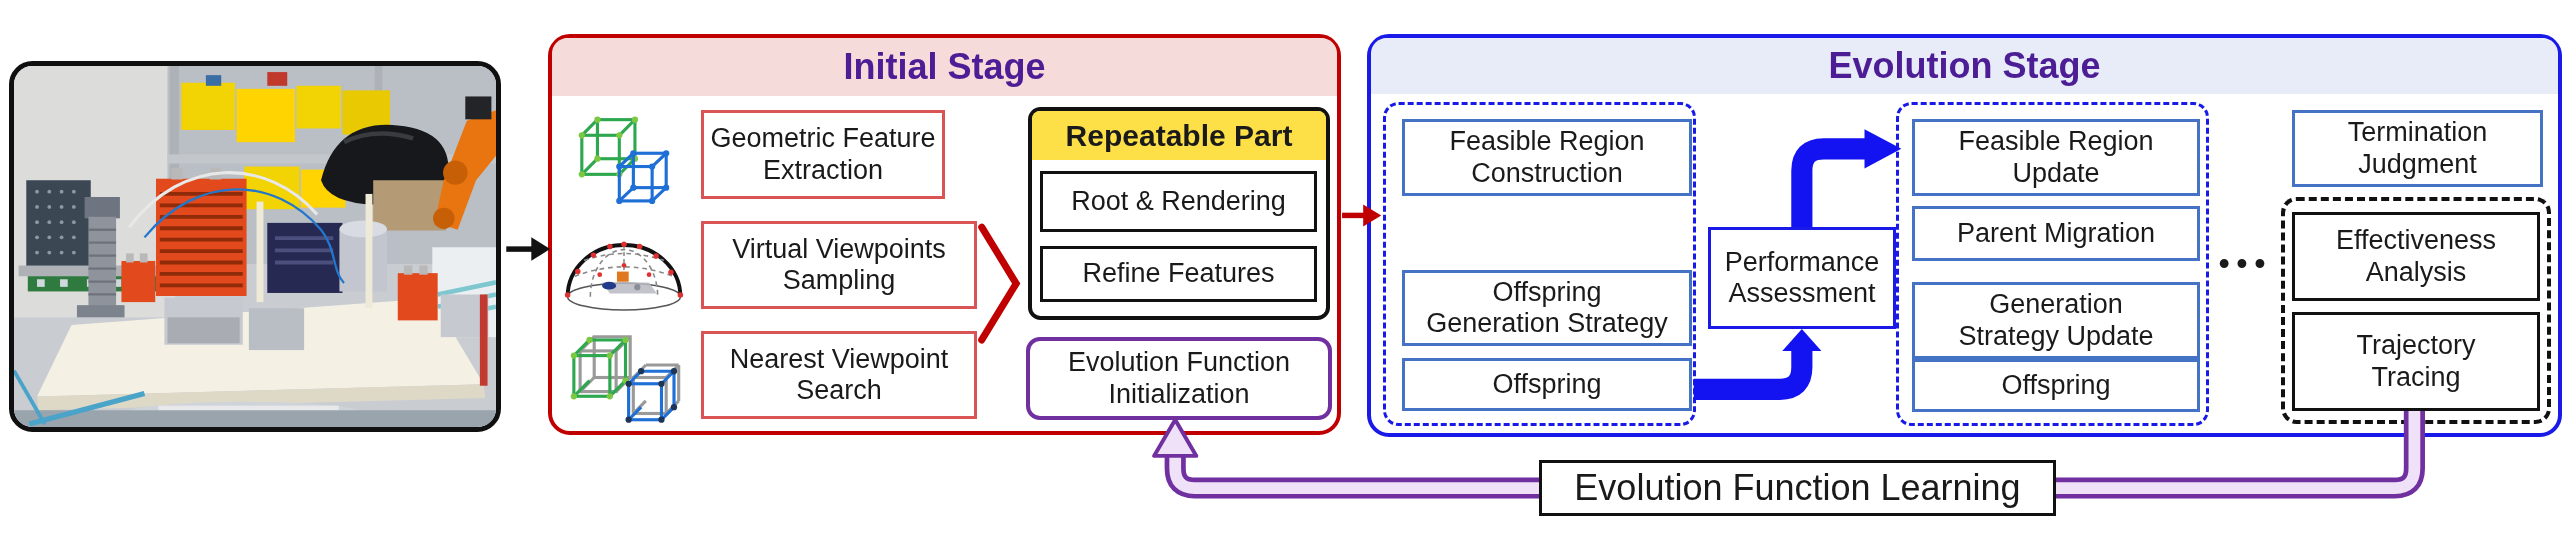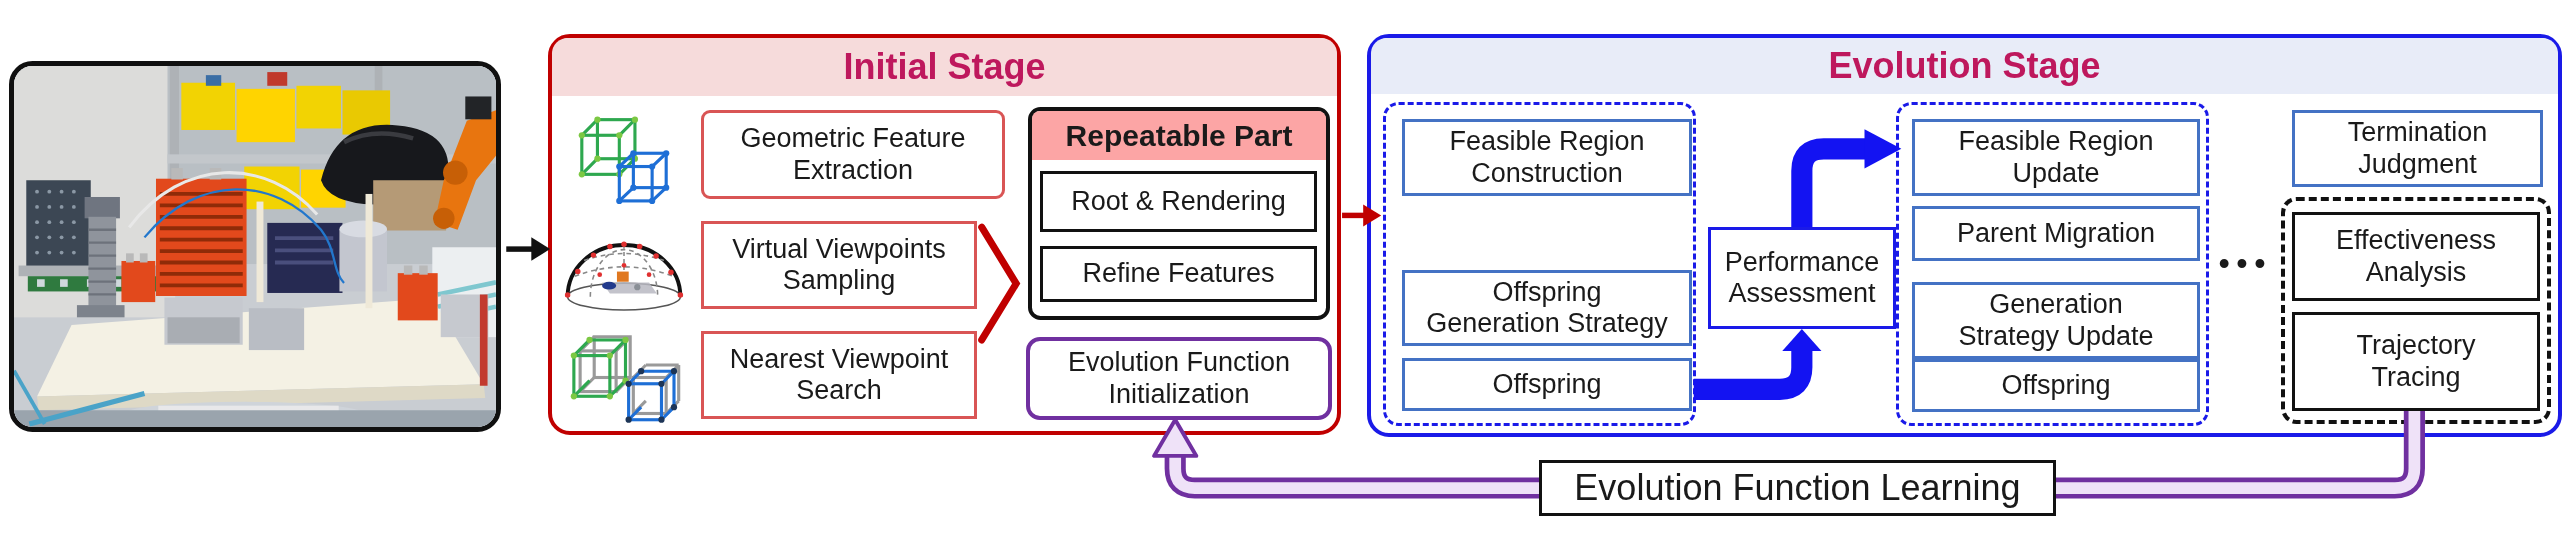--- a/index.html
+++ b/index.html
@@ -9,36 +9,36 @@
   }
   .abs{position:absolute;box-sizing:border-box;}
   
   #photo{left:9.4px;top:61px;width:492px;height:371px;border:5.5px solid #101010;border-radius:23.5px;overflow:hidden;background:#c9cdd2;}
   #photo svg{display:block;width:100%;height:100%;}
   
   .frame{background:transparent;}
   #initial-frame{left:548px;top:34px;width:793px;height:401px;border:4.7px solid #C00000;border-radius:22px;}
   #evolution-frame{left:1367px;top:34px;width:1195px;height:403px;border:4.7px solid #1A1AE8;border-radius:22px;}
   .band{position:absolute;left:0;top:0;right:0;display:flex;align-items:center;justify-content:center;
-        font-weight:bold;font-size:36px;color:#be185d;}
+        font-weight:bold;font-size:36px;color:#4c1d95;}
   #initial-band{height:58px;background:#F6DBDB;border-radius:15.7px 15.7px 0 0;}
   #evolution-band{height:56px;background:#E8ECF8;border-radius:15.7px 15.7px 0 0;}
   
   .box{position:absolute;box-sizing:border-box;background:#ffffff;display:flex;align-items:center;justify-content:center;
        text-align:center;font-size:27px;line-height:1.16;white-space:pre-line;z-index:10;padding:1.6px 6.3px;}
   .red-box{border:3.1px solid #D95555;}
   .blue-box{border:3.1px solid #4472C4;}
   .black-box{border:3.9px solid #111111;}
   .pa-box{border:3.9px solid #1A1AE8;}
   .purple-box{border:4.7px solid #7030A0;border-radius:14px;}
   .dashed-group{position:absolute;box-sizing:border-box;border-radius:15.7px;background:transparent;}
   .dashed-blue{border:3.9px dashed #1A1AE8;}
   .dashed-black{border:4.7px dashed #111111;}
   #repeatable-frame{left:1028px;top:107px;width:302px;height:213px;border:4.7px solid #111;border-radius:12.5px;background:#fff;z-index:9;}
-  #repeatable-band{position:absolute;left:0;top:0;right:0;height:49px;background:#fca5a5;border-radius:7.8px 7.8px 0 0;
+  #repeatable-band{position:absolute;left:0;top:0;right:0;height:49px;background:#fde047;border-radius:7.8px 7.8px 0 0;
        display:flex;align-items:center;justify-content:center;font-weight:bold;font-size:30px;}
   #efl-box{left:1539px;top:460px;width:517px;height:56px;font-size:36px;}
   #dots{left:2208px;top:244px;width:75px;height:39px;background:transparent;border:none;
         font-size:31px;font-weight:bold;letter-spacing:7px;z-index:10;}
   .icon{z-index:8;}
   #overlay{position:absolute;left:0;top:0;width:2576px;height:535px;z-index:5;pointer-events:none;}
 </style>
 </head>
 <body>
 
@@ -287,21 +287,21 @@
         <circle cx="80" cy="70" r="4"></circle>
           <circle cx="122" cy="70" r="4"></circle>
           <circle cx="80" cy="116" r="4"></circle>
           <circle cx="122" cy="116" r="4"></circle>
         <circle cx="96" cy="54" r="4"></circle>
           <circle cx="138" cy="54" r="4"></circle>
           <circle cx="138" cy="100" r="4"></circle>
       </g>
     </svg>
 
-    <div class="box red-box" style="left:701px;top:110px;width:304px;height:89px;border-radius:9px;">
+    <div class="box red-box" style="left:701px;top:110px;width:244px;height:89px;">
       <span>Geometric Feature
 Extraction</span>
     </div>
     <div class="box red-box" style="left:701px;top:221px;width:276px;height:88px;">
       <span>Virtual Viewpoints
 Sampling</span>
     </div>
     <div class="box red-box" style="left:701px;top:331px;width:276px;height:88px;">
       <span>Nearest Viewpoint
 Search</span>

